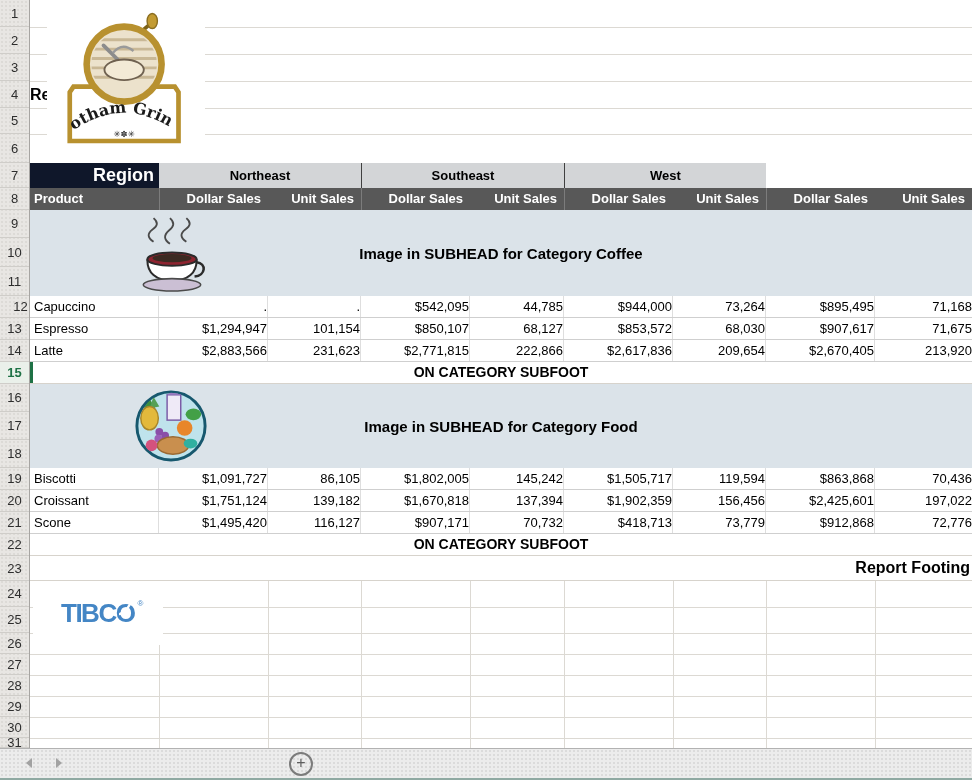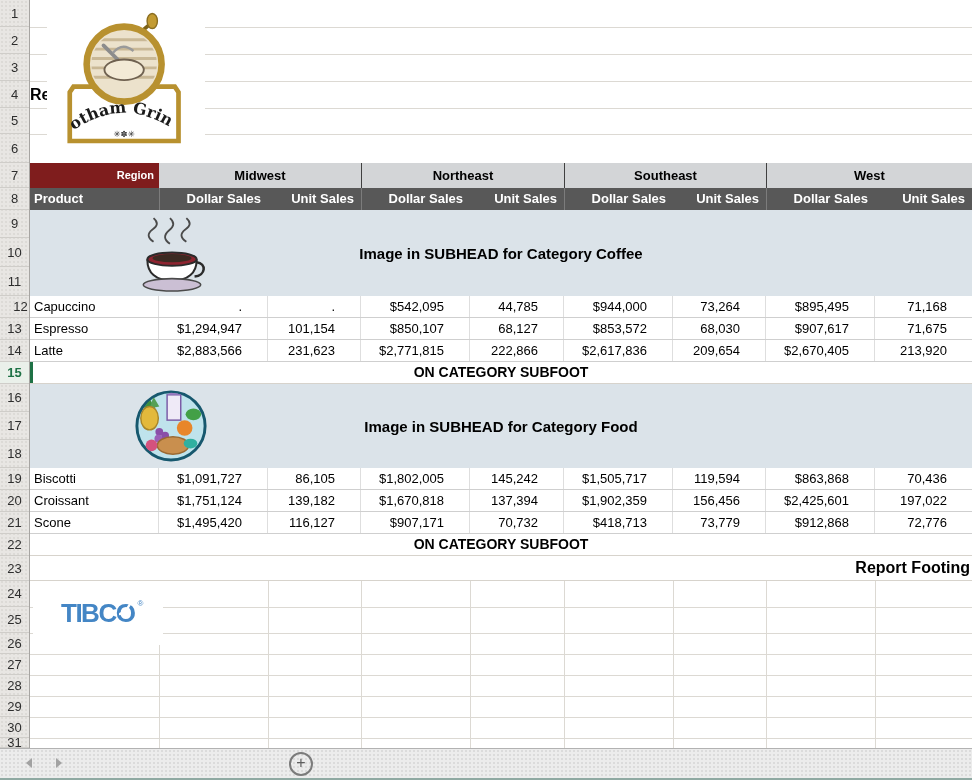--- a/index.html
+++ b/index.html
@@ -21,21 +21,21 @@
 
   
   .band-top{position:relative;height:163px;background:#fff;}
   .logo-box{position:absolute;left:17px;top:7px;width:158px;height:148px;background:#fff;z-index:2;
     display:flex;align-items:center;justify-content:center;}
   .heading{position:absolute;top:81px;height:27px;left:0;width:100%;text-align:left;
     font-weight:bold;font-size:16px;line-height:27px;color:#000;z-index:2;}
 
   
   .row7{display:grid;grid-template-columns:129px 202px 203px 202px 206px;height:25px;}
-  .row7 .rl{background:#7f1d1d;color:#fff;font-weight:bold;font-size:11px;text-align:right;
+  .row7 .rl{background:#0f172a;color:#fff;font-weight:bold;font-size:18px;text-align:right;
     padding-right:5px;line-height:25px;}
   .row7 .rg{background:#d3d5d7;color:#000;font-weight:bold;font-size:13px;text-align:center;line-height:25px;}
   .row7 .rg + .rg{border-left:1px solid #404040;}
 
   
   .row8{display:grid;grid-template-columns:129px 109px 93px 109px 94px 109px 93px 109px 97px;
     height:22px;background:#585858;color:#fff;font-weight:bold;font-size:13px;}
   .row8 .c{line-height:22px;text-align:right;padding-right:7px;box-sizing:border-box;}
   .row8 .c.product{text-align:left;padding-left:4px;}
   .row8 .gsep{border-left:1px solid rgba(255,255,255,0.22);}
@@ -43,21 +43,21 @@
   
   .subhead{position:relative;background:#dbe3e9;display:flex;align-items:center;justify-content:center;}
   .subhead.coffee{height:86px;}
   .subhead.food{height:84px;}
   .subhead .img{position:absolute;left:102px;top:3px;z-index:2;}
   .subhead-text{font-weight:bold;font-size:15px;color:#000;}
 
   
   .prow{display:grid;grid-template-columns:129px 109px 93px 109px 94px 109px 93px 109px 97px;
     height:22px;border-bottom:1px solid #cfcfcf;box-sizing:border-box;background:#fff;}
-  .prow .c{font-size:13px;line-height:21px;text-align:right;padding-right:25px;
+  .prow .c{font-size:13px;line-height:21px;text-align:right;padding-right:0;
     border-right:1px solid #dedede;box-sizing:border-box;color:#000;overflow:hidden;white-space:nowrap;}
   .prow .c:last-child{border-right:none;}
   .prow .c.pname{text-align:left;padding-left:4px;}
 
   
   .subfoot{position:relative;height:22px;border-bottom:1px solid #d7d3cc;box-sizing:border-box;
     text-align:center;font-weight:bold;font-size:14px;line-height:21px;background:#fff;color:#000;}
   .active-bar{position:absolute;left:0;top:0;width:3px;height:21px;background:#1e7145;}
 
   
@@ -164,21 +164,20 @@
             <text font-family="DejaVu Serif, serif" font-size="17" font-weight="bold" fill="#1a1a1a">
               <textPath href="#gg-arc" startOffset="50%" text-anchor="middle">Gotham Grinds</textPath>
             </text>
             <text x="78" y="134" text-anchor="middle" font-size="9" fill="#333">✳✽✳</text>
           </svg>
         </div>
         </div>
 
       <div class="row7">
         <div class="rl">Region</div>
-        <div class="rg">Midwest</div>
         <div class="rg">Northeast</div>
         <div class="rg">Southeast</div>
         <div class="rg">West</div>
       </div>
 
       <div class="row8">
         <div class="c product">Product</div>
         <div class="c gsep">Dollar Sales</div>
         <div class="c">Unit Sales</div>
         <div class="c gsep">Dollar Sales</div>

